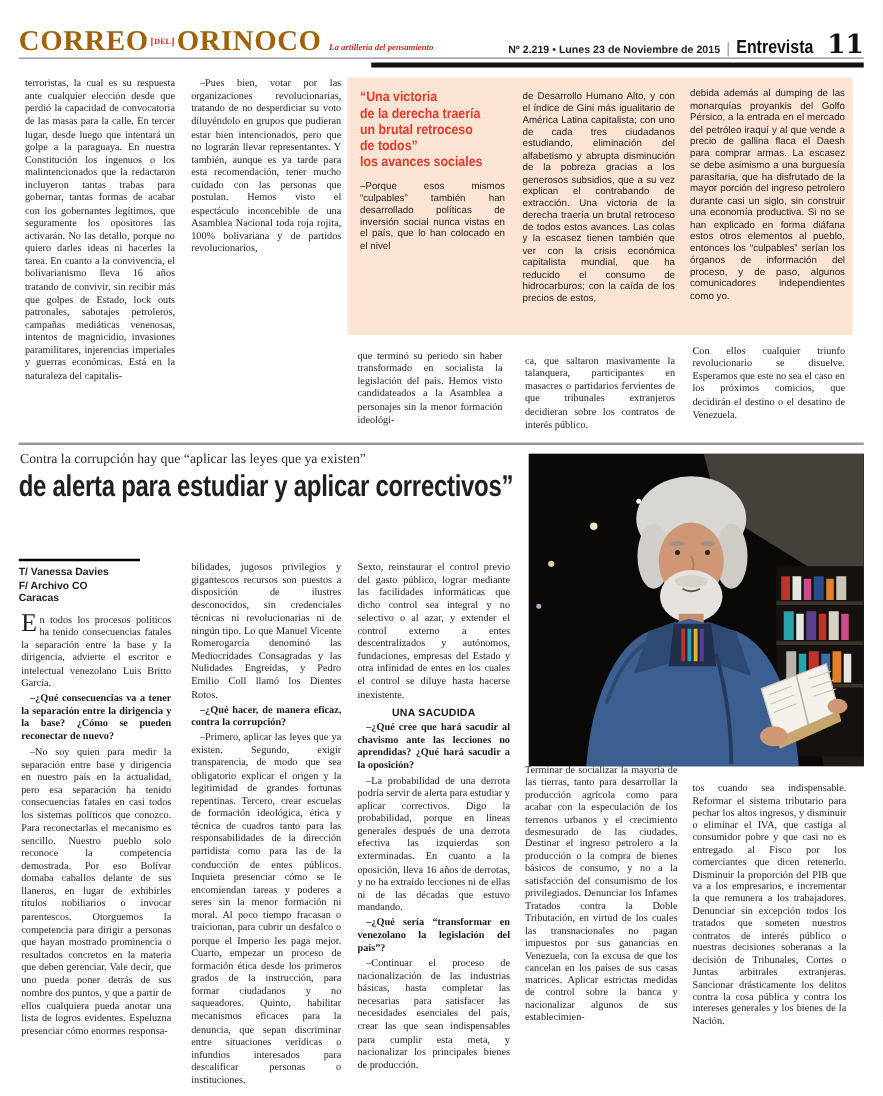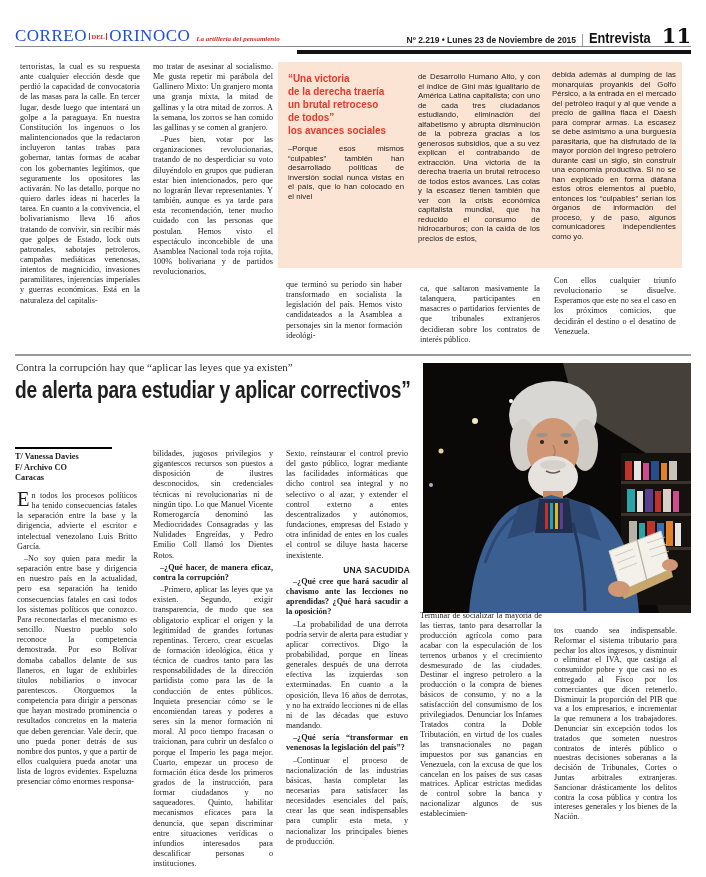--- a/index.html
+++ b/index.html
@@ -2,21 +2,21 @@
 <html lang="es"><head>
 <meta charset="utf-8">
 <style>
   html,body{margin:0;padding:0;background:#e8e8e8;}
   .page{position:relative;width:706px;height:877px;background:#ffffff;margin:0 auto;overflow:hidden;
         font-family:"Liberation Serif", serif;color:#1b1b1b;}
   
   .header{position:absolute;top:22px;left:15px;width:676px;height:24px;display:flex;
           justify-content:space-between;align-items:flex-end;}
   .masthead{display:flex;align-items:baseline;}
-  .mh-word{font-family:"Liberation Serif",serif;font-weight:normal;font-size:17px;letter-spacing:.5px;color:#1d4ed8;}
+  .mh-word{font-family:"Liberation Serif",serif;font-weight:bold;font-size:23px;letter-spacing:.5px;color:#a16207;}
   .mh-del{font-family:"Liberation Serif",serif;font-weight:bold;font-size:6.5px;color:#d02c21;
           border-left:1px solid #d02c21;border-right:1px solid #d02c21;padding:0 1.5px;margin:0 2px;align-self:center;}
   .mh-tagline{font-family:"Liberation Serif",serif;font-style:italic;font-weight:bold;font-size:7px;color:#d02c21;margin-left:6px;}
   .folio{display:flex;align-items:baseline;font-family:"Liberation Sans",sans-serif;}
   .issue{font-weight:bold;font-size:8.5px;color:#222;}
   .folio .sep{color:#999;font-size:12px;margin:0 5px;}
   .section{font-weight:bold;font-size:15px;color:#111;display:inline-block;transform:scaleX(.85);transform-origin:left bottom;white-space:nowrap;}
   .pagenum{font-family:"DejaVu Serif",serif;font-weight:bold;font-size:21px;color:#111;margin-left:0px;line-height:18px;}
   .rule-thin{position:absolute;top:46px;left:15px;width:676px;height:1px;background:#8a8a8a;}
   .rule-thick{position:absolute;top:50px;left:297px;width:394px;height:4px;background:#121212;}
@@ -44,33 +44,33 @@
   .bb5{left:534px;top:214px;width:126px;height:76px;}
   
   .divider{position:absolute;top:354px;left:15px;width:676px;height:2px;background:#9a9a9a;}
   
   .kicker{position:absolute;top:361px;left:16px;font-size:11px;color:#2c2c2c;}
   .headline{position:absolute;top:375px;left:15px;width:405px;color:#1f1f1f;}
   .headline .hline{display:block;}
   .headline .hline span{display:inline-block;font-family:"Liberation Sans",sans-serif;font-weight:bold;
       font-size:24px;line-height:29px;letter-spacing:-.3px;transform:scaleX(.8);transform-origin:left center;white-space:nowrap;}
   .byline-rule{position:absolute;top:447px;left:15px;width:97px;height:2px;background:#000;}
-  .byline{position:absolute;top:452px;left:15px;font-family:Liberation Serif, serif;font-weight:bold;
+  .byline{position:absolute;top:452px;left:15px;font-family:Liberation Sans, sans-serif;font-weight:bold;
           font-size:8.3px;line-height:10.5px;color:#222;}
   
   .photo{position:absolute;top:363px;left:423px;width:268px;height:250px;background:#000;}
   
   .bcol1{left:15px;top:489px;width:124px;height:385px;}
   .bcol2{left:151px;top:447px;width:124px;height:427px;}
   .bcol3{left:284px;top:447px;width:126px;height:427px;}
   .bcol4{left:418px;top:609px;width:126px;height:252px;line-height:9.9px;}
   .bcol5{left:552px;top:624px;width:127px;height:252px;line-height:9.8px;}
   .dropcap{float:left;font-size:20.5px;line-height:17.5px;padding-right:2px;font-weight:normal;}
   .subhead{font-family:"Liberation Sans",sans-serif;font-weight:bold;font-size:8.4px;letter-spacing:.2px;
-           margin:4px 0 2px 0 !important;text-align:right;}
+           margin:4px 0 2px 0 !important;text-align:center;}
 </style>
 </head>
 <body>
 
 <div class="page">
 
   <header class="header">
     <div class="masthead">
       <span class="mh-word">CORREO</span>
       <span class="mh-del">DEL</span>
@@ -85,21 +85,20 @@
     </div>
   </header>
   <div class="rule-thin"></div>
   <div class="rule-thick"></div>
 
   <section class="top-section">
     <div class="col tcol1">
       <p>terroristas, la cual es su respuesta ante cualquier elección desde que perdió la capacidad de convocatoria de las masas para la calle. En tercer lugar, desde luego que intentará un golpe a la paraguaya. En nuestra Constitución los ingenuos o los malintencionados que la redactaron incluyeron tantas trabas para gobernar, tantas formas de acabar con los gobernantes legítimos, que seguramente los opositores las activarán. No las detallo, porque no quiero darles ideas ni hacerles la tarea. En cuanto a la convivencia, el bolivarianismo lleva 16 años tratando de convivir, sin recibir más que golpes de Estado, lock outs patronales, sabotajes petroleros, campañas mediáticas venenosas, intentos de magnicidio, invasiones paramilitares, injerencias imperiales y guerras económicas. Está en la naturaleza del capitalis-</p>
     </div>
     <div class="col tcol2">
-      <p>mo tratar de asesinar al socialismo. Me gusta repetir mi parábola del Gallinero Mixto: Un granjero monta una granja mixta, la mitad de gallinas y la otra mitad de zorros. A la semana, los zorros se han comido las gallinas y se comen al granjero.</p>
       <p class="ind">–Pues bien, votar por las organizaciones revolucionarias, tratando de no desperdiciar su voto diluyéndolo en grupos que pudieran estar bien intencionados, pero que no lograrán llevar representantes. Y también, aunque es ya tarde para esta recomendación, tener mucho cuidado con las personas que postulan. Hemos visto el espectáculo inconcebible de una Asamblea Nacional toda roja rojita, 100% bolivariana y de partidos revolucionarios,</p>
     </div>
 
     <div class="pinkbox"></div>
     <div class="pq pqc1">
       <div class="pq-head">
         <div>“Una victoria</div>
         <div>de la derecha traería</div>
         <div>un brutal  retroceso</div>
         <div>de todos”</div>
@@ -206,35 +205,36 @@
       <line x1="226" y1="187" x2="244" y2="181" stroke="#c6c0ae" stroke-width="0.8"></line>
       <line x1="228" y1="194" x2="246" y2="188" stroke="#c6c0ae" stroke-width="0.8"></line>
       <polygon points="198,228 248,206 250,214 201,236" fill="#c8a76c"></polygon>
       <ellipse cx="196" cy="226" rx="11" ry="8" fill="#cf9775"></ellipse>
       <ellipse cx="247" cy="202" rx="8" ry="6" fill="#cf9775"></ellipse>
     </svg>
   </div>
 
   <div class="col bcol1">
     <p><span class="dropcap">E</span><span>n todos los procesos políticos ha tenido consecuencias fatales la separación entre la base y la dirigencia, advierte el escritor e intelectual venezolano Luis Britto García.</span></p>
+    <p class="q ind">–¿Qué consecuencias va a tener la separación entre la dirigencia y la base? ¿Cómo se pueden reconectar de nuevo?</p>
     <p class="ind">–No soy quien para medir la separación entre base y dirigencia en nuestro país en la actualidad, pero esa separación ha tenido consecuencias fatales en casi todos los sistemas políticos que conozco. Para reconectarlas el mecanismo es sencillo. Nuestro pueblo solo reconoce la competencia demostrada. Por eso Bolívar domaba caballos delante de sus llaneros, en lugar de exhibirles títulos nobiliarios o invocar parentescos. Otorguemos la competencia para dirigir a personas que hayan mostrado prominencia o resultados concretos en la materia que deben gerenciar. Vale decir, que uno pueda poner detrás de sus nombre dos puntos, y que a partir de ellos cualquiera pueda anotar una lista de logros evidentes. Espeluzna presenciar cómo enormes responsa-</p>
   </div>
 
   <div class="col bcol2">
     <p>bilidades, jugosos privilegios y gigantescos recursos son puestos a disposición de ilustres desconocidos, sin credenciales técnicas ni revolucionarias ni de ningún tipo. Lo que Manuel Vicente Romerogarcía denominó las Mediocridades Consagradas y las Nulidades Engreídas, y Pedro Emilio Coll llamó los Dientes Rotos.</p>
     <p class="q ind">–¿Qué hacer, de manera eficaz, contra la corrupción?</p>
     <p class="ind">–Primero, aplicar las leyes que ya existen. Segundo, exigir transparencia, de modo que sea obligatorio explicar el origen y la legitimidad de grandes fortunas repentinas. Tercero, crear escuelas de formación ideológica, ética y técnica de cuadros tanto para las responsabilidades de la dirección partidista como para las de la conducción de entes públicos. Inquieta presenciar cómo se le encomiendan tareas y poderes a seres sin la menor formación ni moral. Al poco tiempo fracasan o traicionan, para cubrir un desfalco o porque el Imperio les paga mejor. Cuarto, empezar un proceso de formación ética desde los primeros grados de la instrucción, para formar ciudadanos y no saqueadores. Quinto, habilitar mecanismos eficaces para la denuncia, que sepan discriminar entre situaciones verídicas o infundios interesados para descalificar personas o instituciones.</p>
   </div>
 
   <div class="col bcol3">
     <p>Sexto, reinstaurar el control previo del gasto público, lograr mediante las facilidades informáticas que dicho control sea integral y no selectivo o al azar, y extender el control externo a entes descentralizados y autónomos, fundaciones, empresas del Estado y otra infinidad de entes en los cuales el control se diluye hasta hacerse inexistente.</p>
     <p class="subhead">UNA SACUDIDA</p>
     <p class="q ind">–¿Qué cree que hará sacudir al chavismo ante las lecciones no aprendidas? ¿Qué hará sacudir a la oposición?</p>
     <p class="ind">–La probabilidad de una derrota podría servir de alerta para estudiar y aplicar correctivos. Digo la probabilidad, porque en líneas generales después de una derrota efectiva las izquierdas son exterminadas. En cuanto a la oposición, lleva 16 años de derrotas, y no ha extraído lecciones ni de ellas ni de las décadas que estuvo mandando.</p>
-    <p class="q ind">–¿Qué sería “transformar en venenosas la legislación del país”?</p>
+    <p class="q ind">–¿Qué sería “transformar en venezolano la legislación del país”?</p>
     <p class="ind">–Continuar el proceso de nacionalización de las industrias básicas, hasta completar las necesarias para satisfacer las necesidades esenciales del país, crear las que sean indispensables para cumplir esta meta, y nacionalizar los principales bienes de producción.</p>
   </div>
 
   <div class="col bcol4">
     <p>Terminar de socializar la mayoría de las tierras, tanto para desarrollar la producción agrícola como para acabar con la especulación de los terrenos urbanos y el crecimiento desmesurado de las ciudades. Destinar el ingreso petrolero a la producción o la compra de bienes básicos de consumo, y no a la satisfacción del consumismo de los privilegiados. Denunciar los Infames Tratados contra la Doble Tributación, en virtud de los cuales las transnacionales no pagan impuestos por sus ganancias en Venezuela, con la excusa de que los cancelan en los países de sus casas matrices. Aplicar estrictas medidas de control sobre la banca y nacionalizar algunos de sus establecimien-</p>
   </div>
 
   <div class="col bcol5">
     <p>tos cuando sea indispensable. Reformar el sistema tributario para pechar los altos ingresos, y disminuir o eliminar el IVA, que castiga al consumidor pobre y que casi no es entregado al Fisco por los comerciantes que dicen retenerlo. Disminuir la proporción del PIB que va a los empresarios, e incrementar la que remunera a los trabajadores. Denunciar sin excepción todos los tratados que someten nuestros contratos de interés público o nuestras decisiones soberanas a la decisión de Tribunales, Cortes o Juntas arbitrales extranjeras. Sancionar drásticamente los delitos contra la cosa pública y contra los intereses generales y los bienes de la Nación.</p>
   </div>

